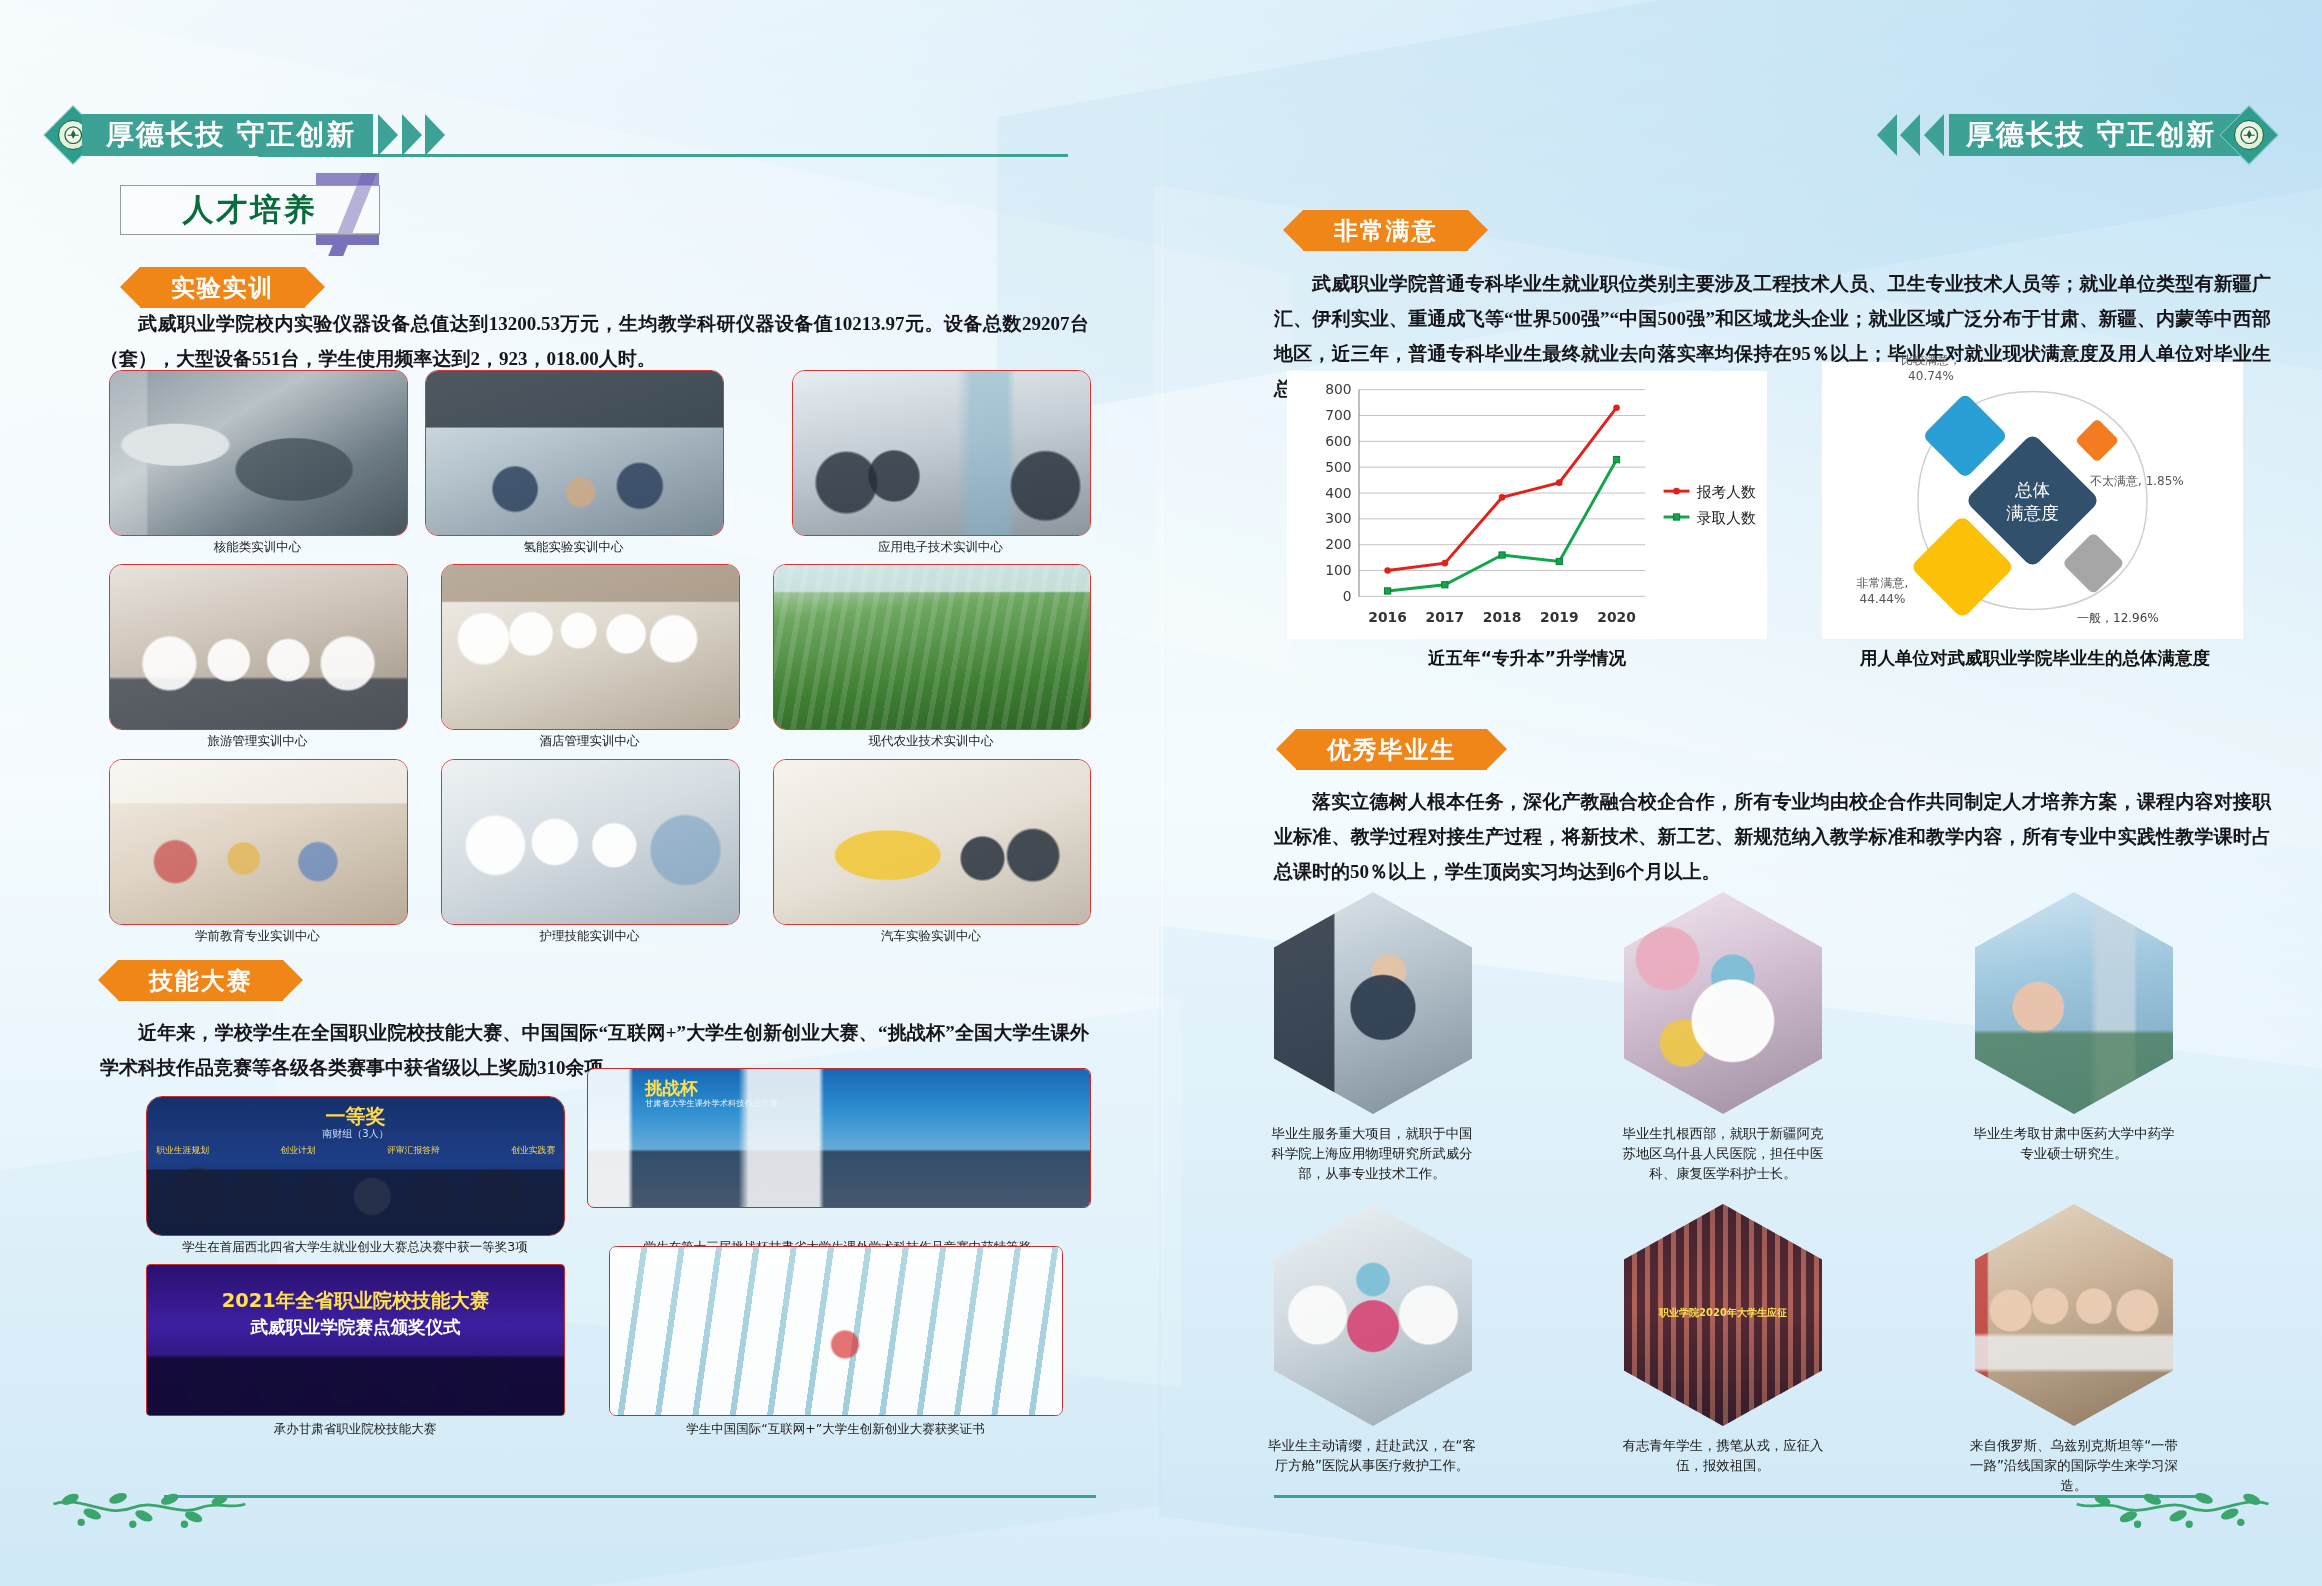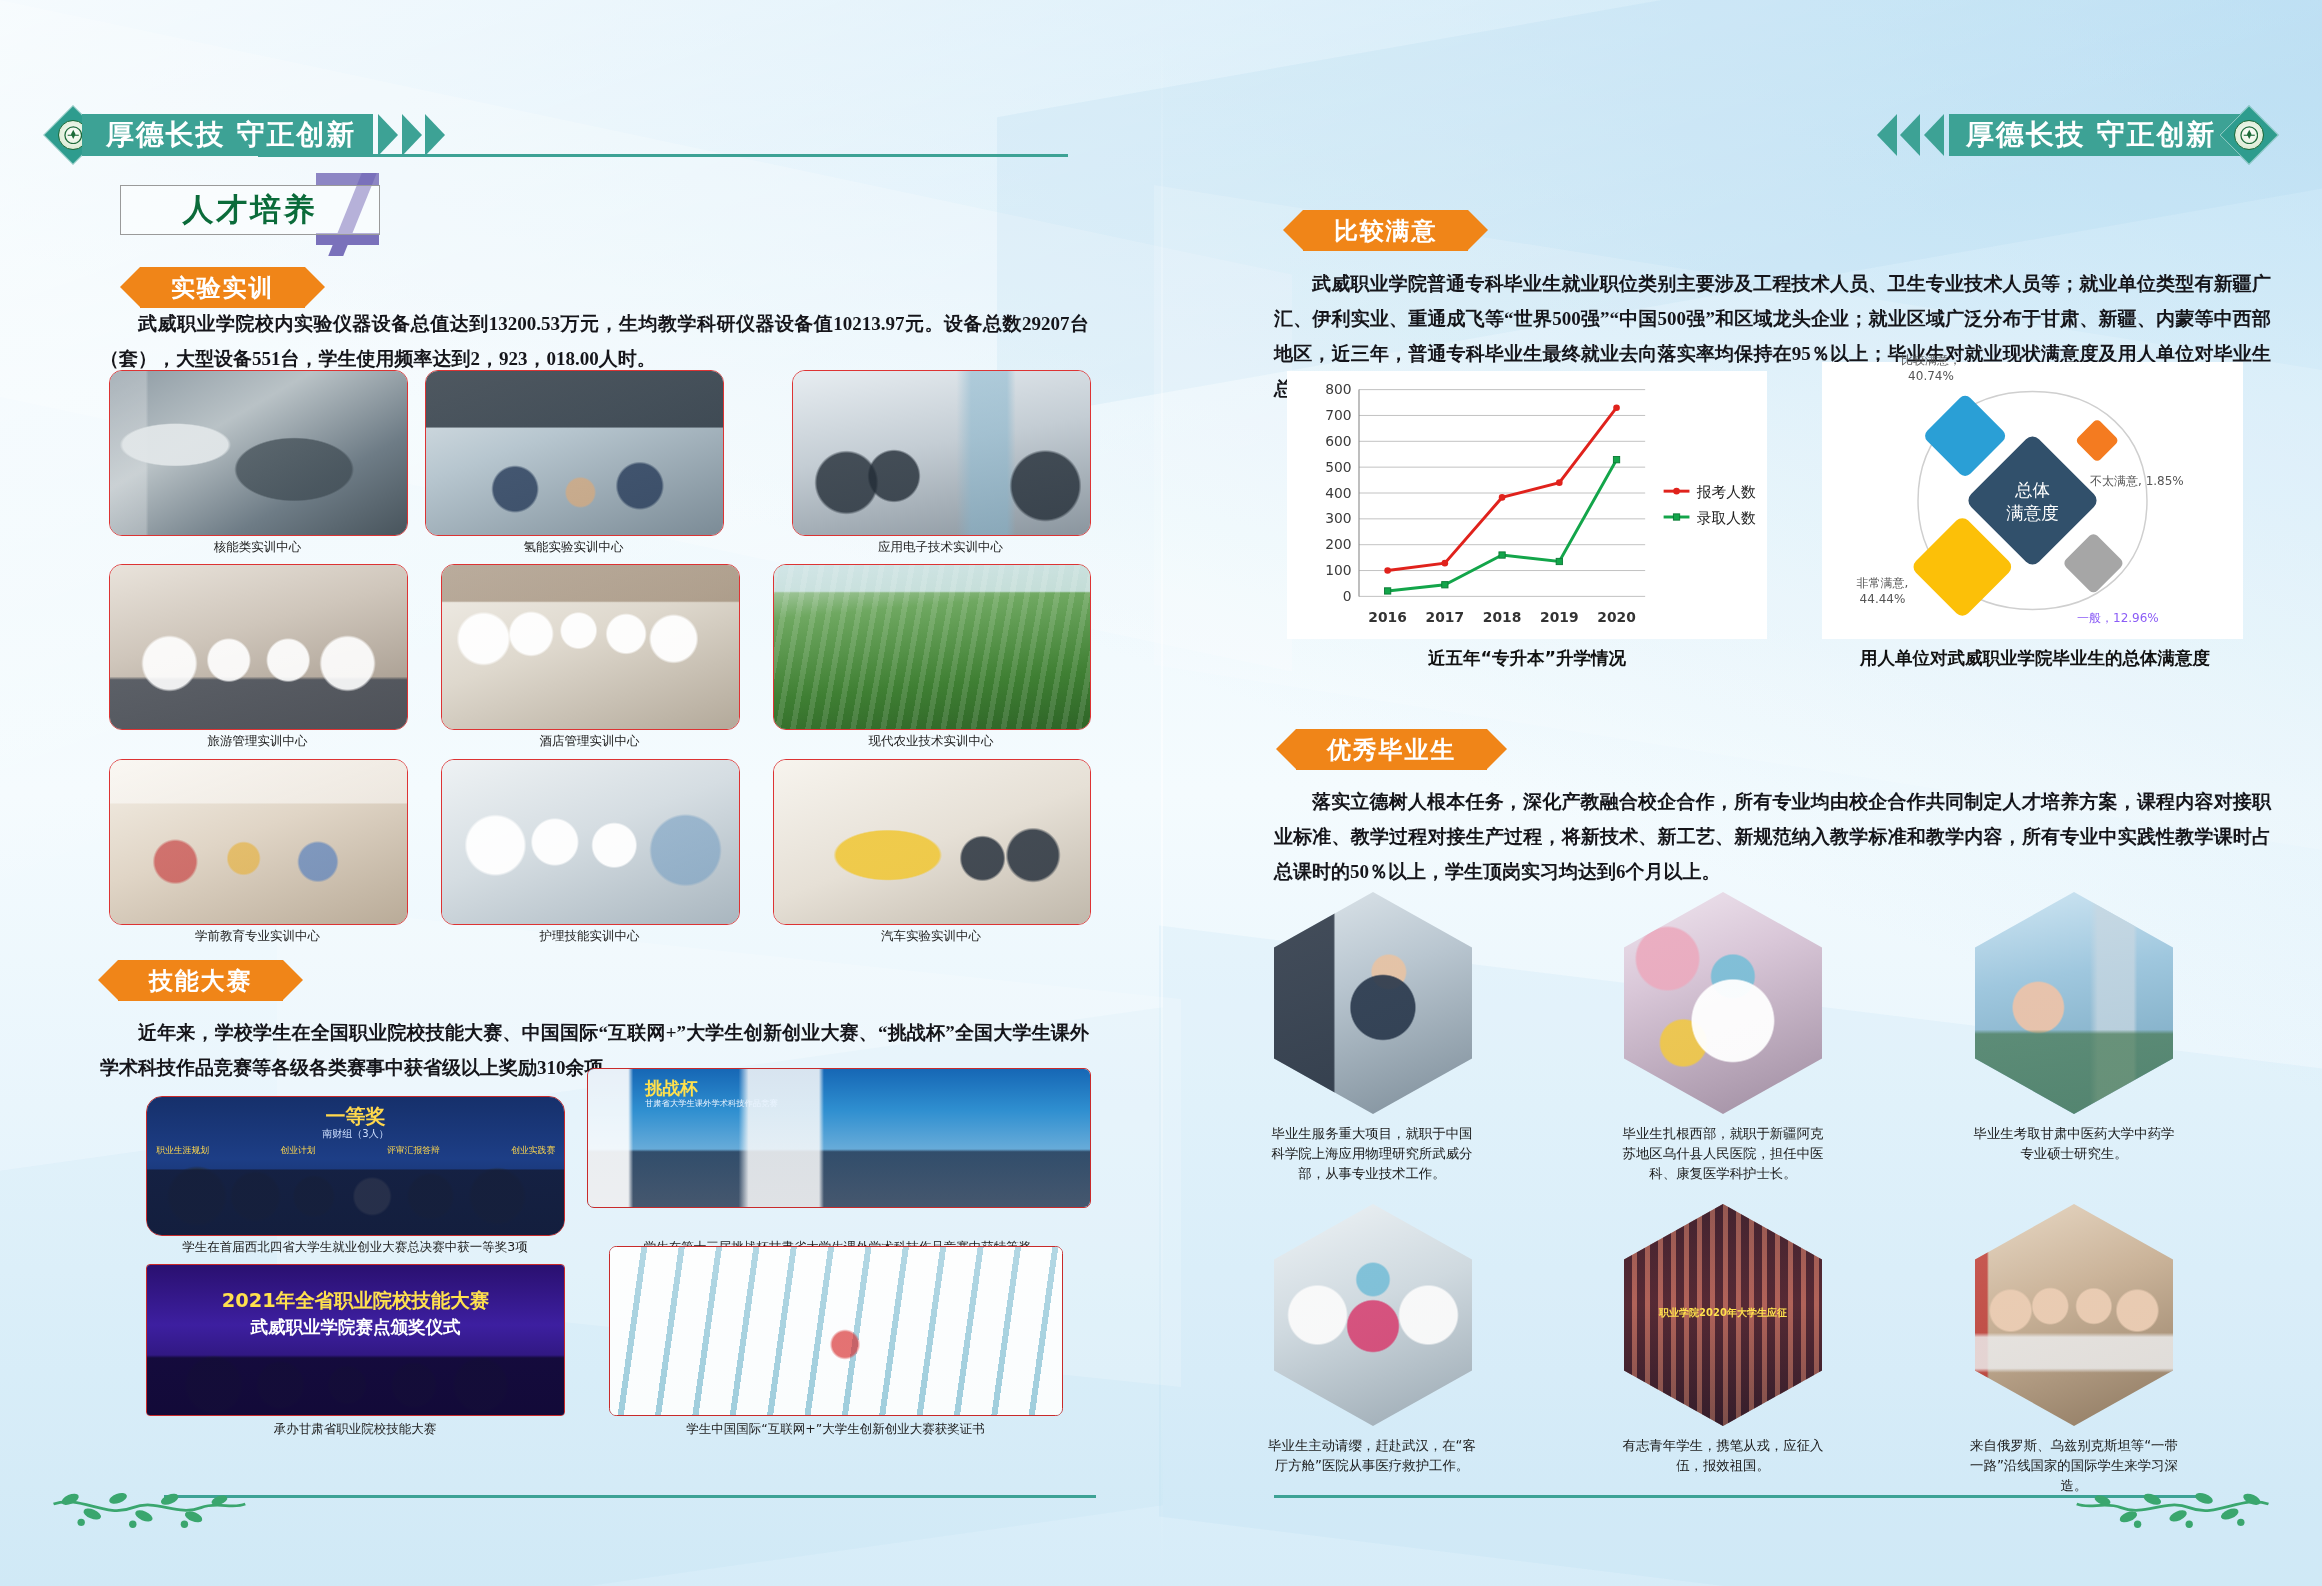--- a/index.html
+++ b/index.html
@@ -345,21 +345,21 @@
 <div class="tile" style="left:609px;top:1246px;width:452px;height:168px;border-color:#c92a2a;border-radius:7.4px;">
   <div class="p" style="background:linear-gradient(180deg,#dff0f6 0%,#bfe0ea 45%,#9fd0de 100%)"></div>
   <div class="p" style="background:
      repeating-linear-gradient(98deg, rgba(255,255,255,.95) 0 31px, rgba(160,205,220,.7) 31px 37px)"></div>
   <div class="p" style="background:
      radial-gradient(circle at 52% 58%, rgba(215,40,40,.65) 0 5%, transparent 6%)"></div>
 </div>
 <div class="cap" style="left:604px;top:1421px;width:463px;">学生中国国际“互联网+”大学生创新创业大赛获奖证书</div>
 
 <div class="ribbon" style="left:1303px;top:210px;">
-  <span>比较满意</span>
+  <span>非常满意</span>
 </div>
 <div class="para" style="left:1274px;top:266px;width:997px;">武威职业学院普通专科毕业生就业职位类别主要涉及工程技术人员、卫生专业技术人员等；就业单位类型有新疆广汇、伊利实业、重通成飞等“世界500强”“中国500强”和区域龙头企业；就业区域广泛分布于甘肃、新疆、内蒙等中西部地区，近三年，普通专科毕业生最终就业去向落实率均保持在95％以上；毕业生对就业现状满意度及用人单位对毕业生总体满意度均保持在90％以上。</div>
 
 <div class="chartbox" style="left:1287px;top:371px;width:480px;height:268px;">
   <svg width="480" height="268" viewBox="0 0 520 290">
 
     <g stroke="#bdbdbd" stroke-width="1">
       <line x1="78" y1="20" x2="388" y2="20"></line>
       <line x1="78" y1="48" x2="388" y2="48"></line>
       <line x1="78" y1="76" x2="388" y2="76"></line>
@@ -447,21 +447,21 @@
     <g transform="translate(152,222) rotate(45)">
       <rect x="-40" y="-40" width="80" height="80" rx="9" fill="#fcc008"></rect>
     </g>
   </svg>
 </div>
 <div style="position:absolute;left:1871px;top:353px;width:120px;text-align:center;font-size:12px;line-height:15.7px;color:#555;font-family:'DejaVu Sans',sans-serif;">
   <span>比较满意，</span><br>
   <span>40.74%</span>
 </div>
 <div style="position:absolute;left:2090px;top:473px;font-size:12px;color:#555;font-family:'DejaVu Sans',sans-serif;">不太满意, 1.85%</div>
-<div style="position:absolute;left:2077px;top:610px;font-size:12px;color:#8b5cf6;font-family:'DejaVu Sans',sans-serif;">一般，12.96%</div>
+<div style="position:absolute;left:2077px;top:610px;font-size:12px;color:#404040;font-family:'DejaVu Sans',sans-serif;">一般，12.96%</div>
 <div style="position:absolute;left:1827px;top:576px;width:111px;text-align:center;font-size:12px;line-height:15.7px;color:#555;font-family:'DejaVu Sans',sans-serif;">
   <span>非常满意,</span><br>
   <span>44.44%</span>
 </div>
 <div class="chartcap" style="left:1809px;top:646px;width:452px;">用人单位对武威职业学院毕业生的总体满意度</div>
 
 <div class="ribbon" style="left:1296px;top:729px;">
   <span>优秀毕业生</span>
 </div>
 <div class="para" style="left:1274px;top:784px;width:997px;">落实立德树人根本任务，深化产教融合校企合作，所有专业均由校企合作共同制定人才培养方案，课程内容对接职业标准、教学过程对接生产过程，将新技术、新工艺、新规范纳入教学标准和教学内容，所有专业中实践性教学课时占总课时的50％以上，学生顶岗实习均达到6个月以上。</div>

